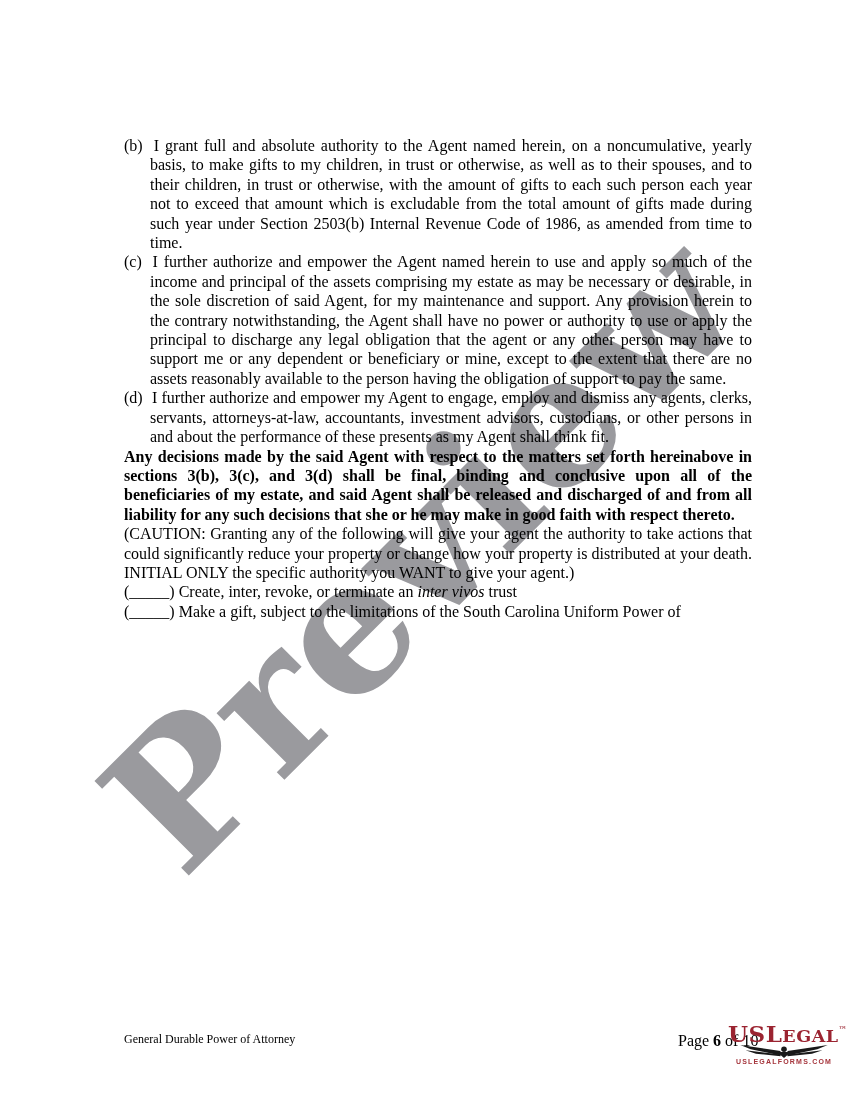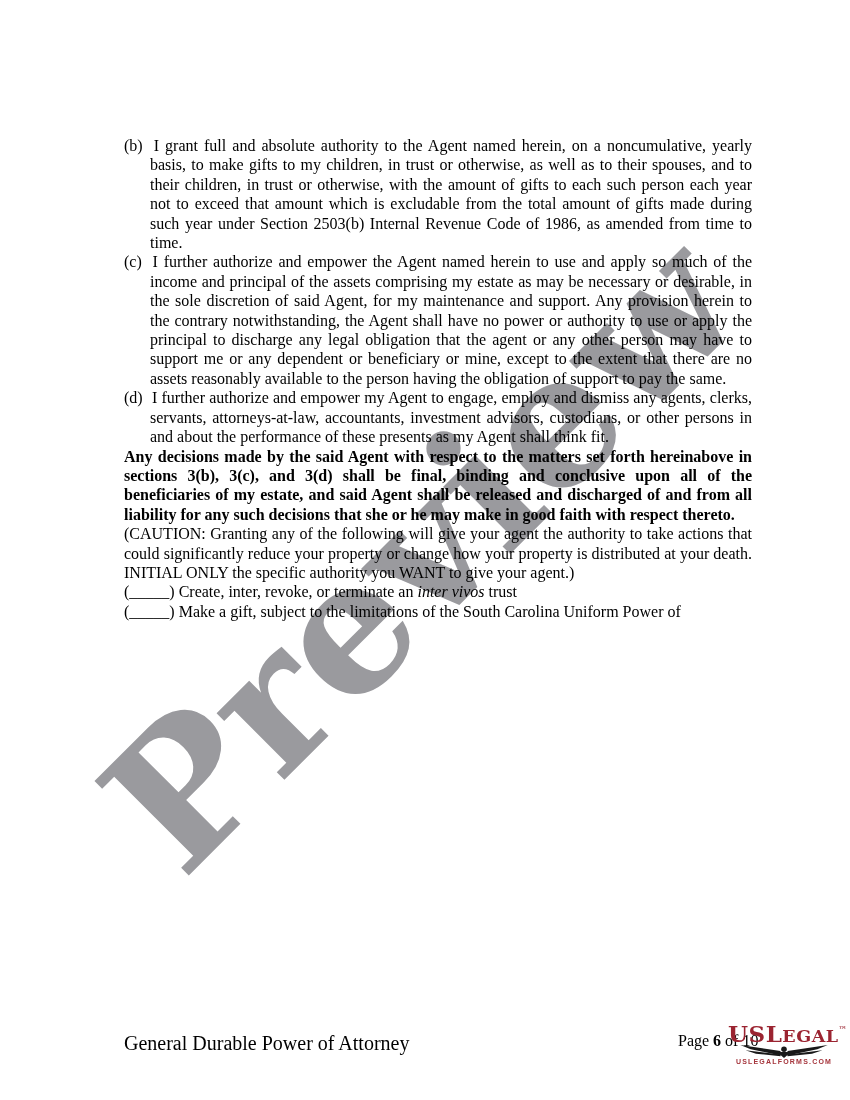--- a/index.html
+++ b/index.html
@@ -46,21 +46,21 @@
     font-weight: bold;
     font-size: 16.5px;
     line-height: 19.4px;
   }
   .p-intro { margin-top: 39px; text-indent: 19px; }
   .p-caution { margin-top: 58px; }
   .item { margin-top: 57px; margin-left: 9px; text-align: left !important; }
   .item i { font-style: italic; margin-top: 16px; }
   .footer-title {
     position: absolute; left: 124px; top: 1032px;
-    font-size: 20px; z-index: 1;
+    font-size: 12px; z-index: 1;
   }
   .page-label {
     position: absolute; left: 678px; top: 1032px;
     font-size: 16px; z-index: 1; white-space: nowrap;
   }
   .page-label b { font-weight: bold; }
   .logo {
     position: absolute; left: 728px; top: 1022px; width: 112px;
     z-index: 2; text-align: center; line-height: 1;
   }

